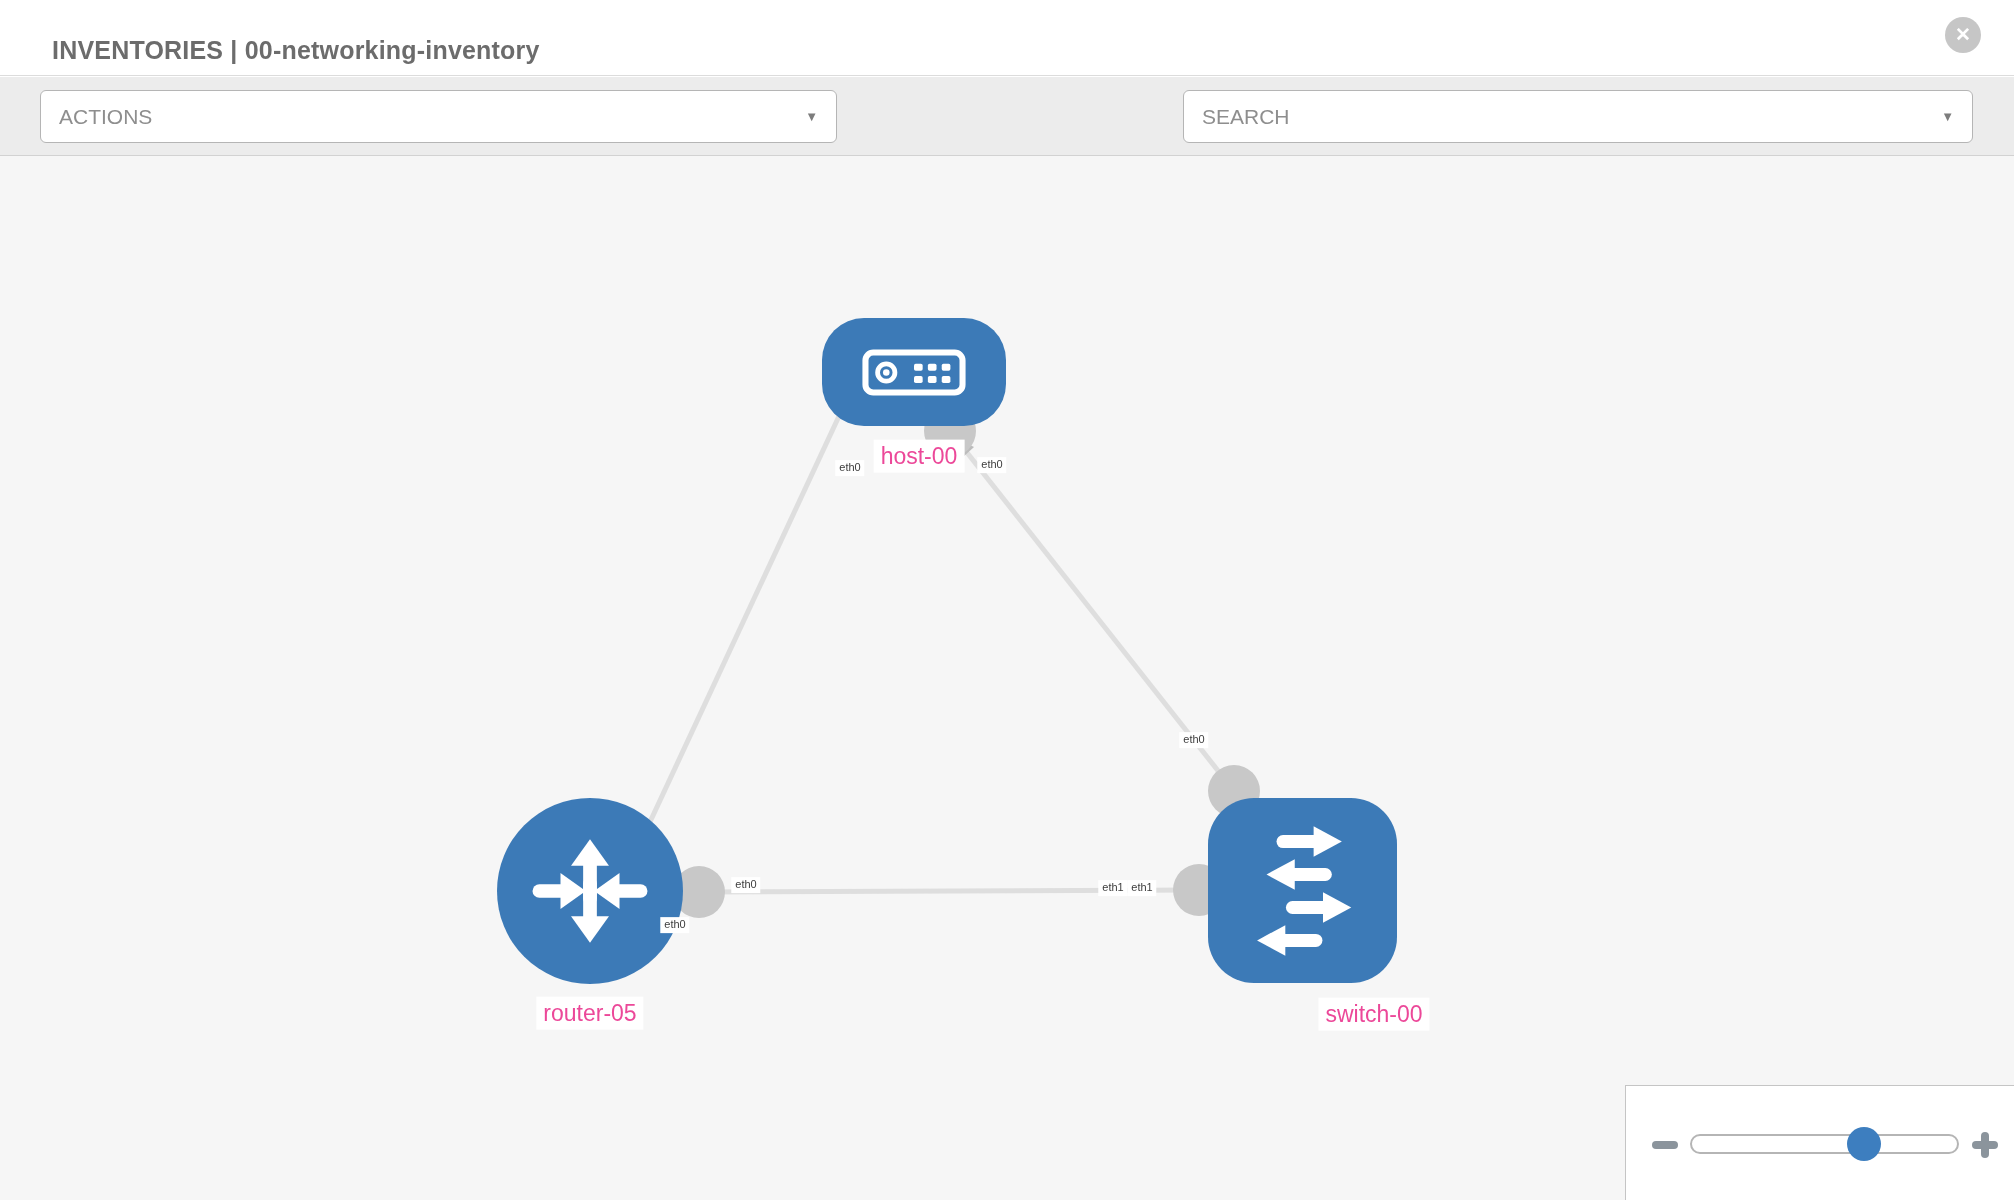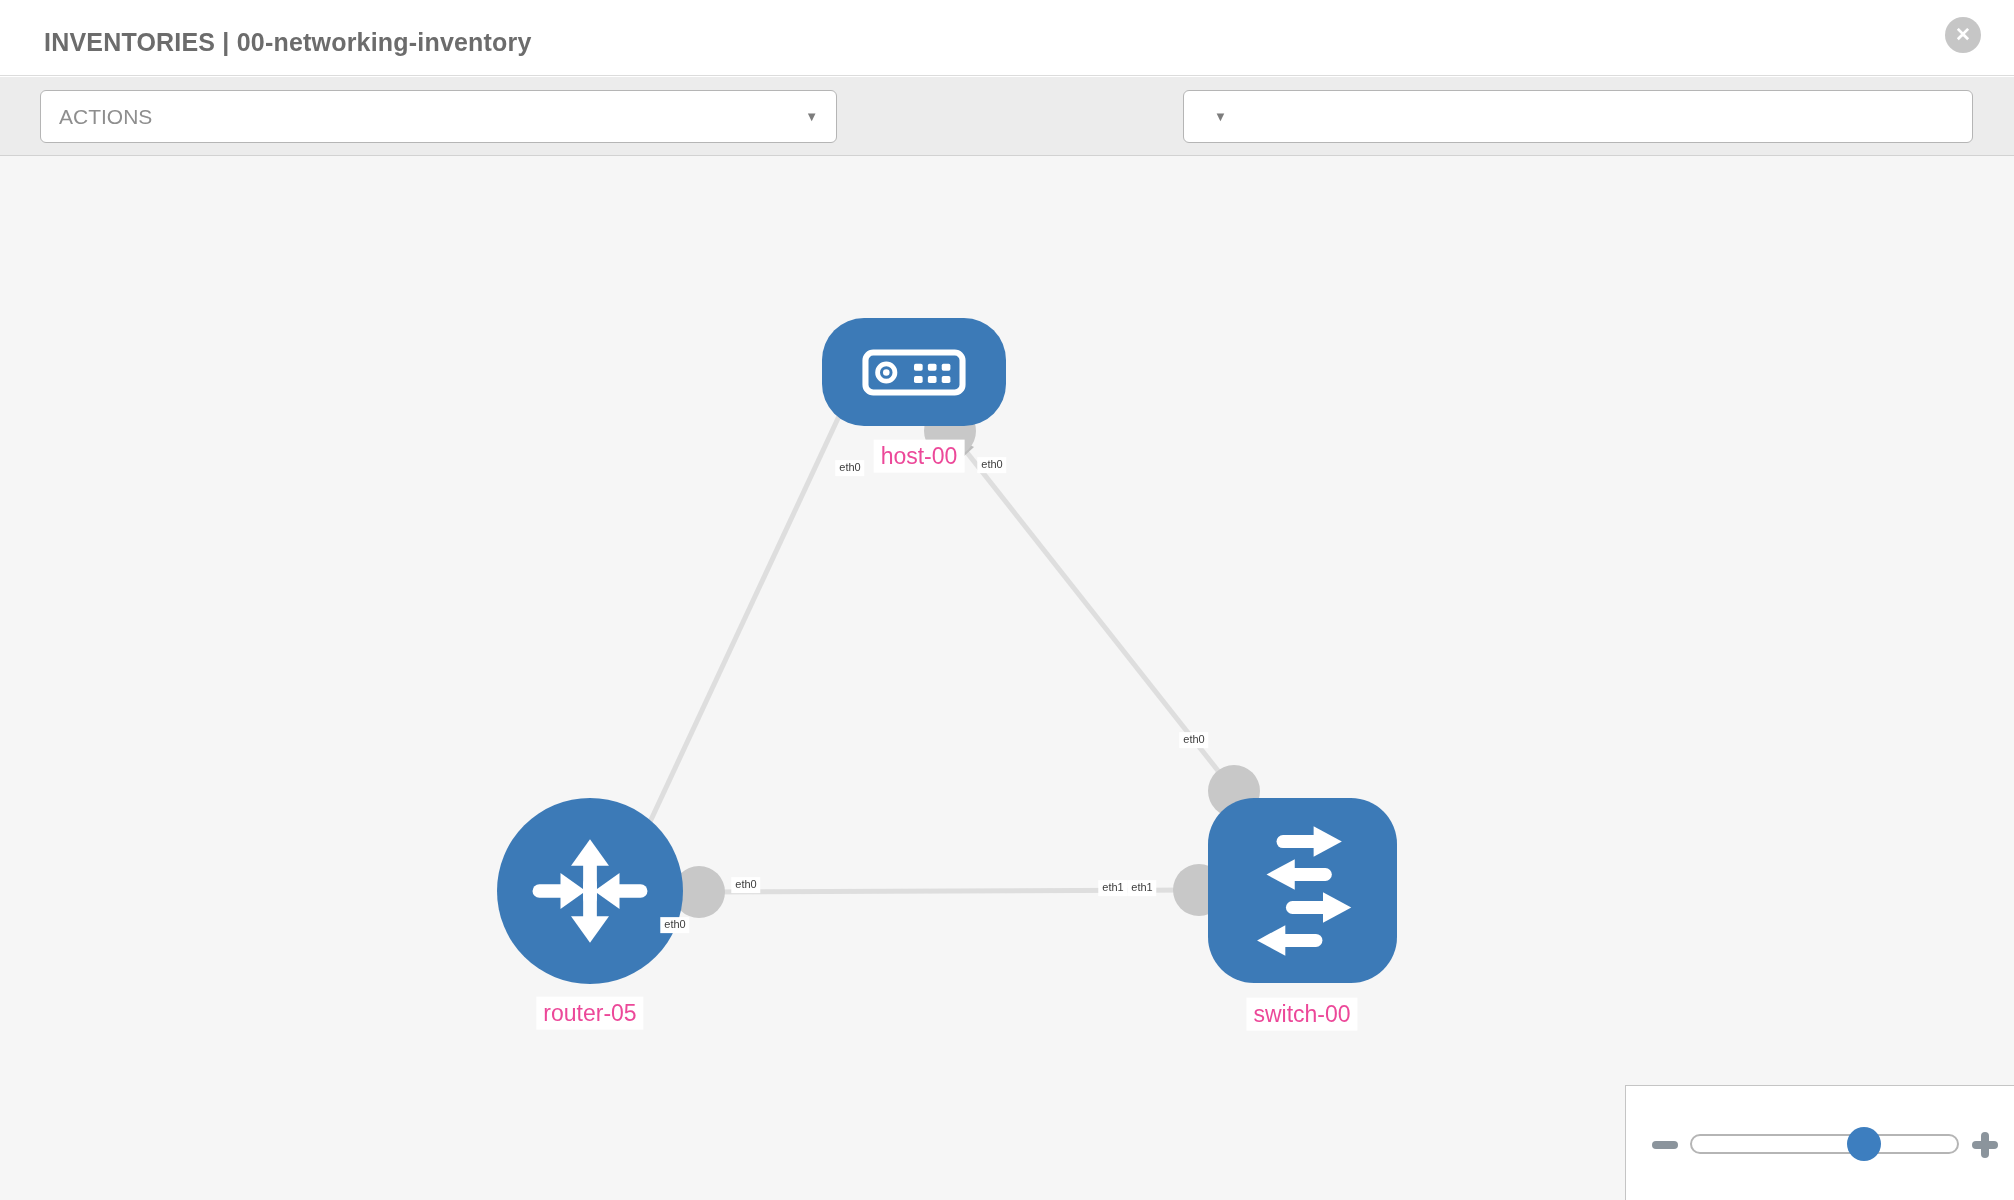--- a/index.html
+++ b/index.html
@@ -3,21 +3,21 @@
 <meta charset="utf-8">
 <style>
   html,body{margin:0;padding:0;background:#ffffff;}
   *{box-sizing:border-box;}
   .screen{
     position:relative;width:2014px;height:1200px;overflow:hidden;
     font-family:"Liberation Sans",sans-serif;background:#ffffff;
   }
   
   .hdr{position:absolute;left:0;top:0;width:100%;height:76px;background:#ffffff;border-bottom:1px solid #dcdcdc;}
-  .hdr h1{position:absolute;left:40px;top:50%;transform:translateY(-50%);margin:4px;font-size:25px;font-weight:700;color:#6c6c6c;letter-spacing:.2px;}
+  .hdr h1{position:absolute;left:40px;top:50%;transform:translateY(-50%);margin:12px;font-size:25px;font-weight:700;color:#6c6c6c;letter-spacing:.2px;}
   .close-btn{position:absolute;right:33px;top:17px;width:36px;height:36px;border:none;border-radius:50%;
     background:#c6c6c6;color:#ffffff;font-size:19px;font-weight:700;line-height:36px;text-align:center;padding:0;cursor:pointer;}
   
   .toolbar{position:absolute;left:0;top:77px;width:100%;height:79px;background:#ececec;border-bottom:1px solid #d2d2d2;}
   .select{position:absolute;top:13px;height:53px;background:#ffffff;border:1px solid #b5b5b5;border-radius:6px;
     display:flex;align-items:center;padding:0 18px;color:#8e8e8e;font-size:21px;cursor:pointer;}
   .select .lbl{flex:1;}
   .select .caret{color:#7d7d7d;font-size:13px;margin-left:12px;}
   .sel-actions{left:40px;width:797px;}
   .sel-search{left:1183px;width:790px;}
@@ -73,20 +73,21 @@
     <button class="tool-btn tb-key">
       <svg viewBox="0 0 40 40" width="42" height="40">
         <circle cx="10.5" cy="10.5" r="5.8" fill="none" stroke="#8b949c" stroke-width="4.6"></circle>
         <path d="M 15 15 L 31.5 31.5" fill="none" stroke="#8b949c" stroke-width="4.6" stroke-linecap="round"></path>
         <path d="M 25.5 25.5 L 21.5 29.5" fill="none" stroke="#8b949c" stroke-width="4.6" stroke-linecap="round"></path>
         <path d="M 31.5 31.5 L 27.5 35.5" fill="none" stroke="#8b949c" stroke-width="4.6" stroke-linecap="round"></path>
       </svg>
     </button>
 
     <div class="select sel-search">
+      <span class="lbl">SEARCH</span>
       <span class="caret">▼</span>
     </div>
   </div>
 
   <div class="canvas">
 
     <svg class="scene" width="2014" height="1044">
 
       <line x1="840" y1="258" x2="636" y2="696" stroke="#dedede" stroke-width="5"></line>
       <line x1="950" y1="275" x2="1234" y2="635" stroke="#dedede" stroke-width="5"></line>
@@ -139,21 +140,21 @@
           <path d="M46 76 L76 76"></path>
             <polygon points="96,76 72,63 72,89" stroke="none"></polygon>
           <path d="M66 104 L36 104"></path>
             <polygon points="16,104 40,91 40,117" stroke="none"></polygon>
         </g>
       </svg>
     </div>
 
     <div class="chip nodelbl" style="left:919px;top:300px;">host-00</div>
     <div class="chip nodelbl" style="left:590px;top:857px;">router-05</div>
-    <div class="chip nodelbl" style="left:1302px;top:858px;">switch-00</div>
+    <div class="chip nodelbl" style="left:1374px;top:858px;">switch-00</div>
 
     <div class="chip eth" style="left:850px;top:312px;">eth0</div>
     <div class="chip eth" style="left:675px;top:769px;">eth0</div>
     <div class="chip eth" style="left:992px;top:309px;">eth0</div>
     <div class="chip eth" style="left:1194px;top:584px;">eth0</div>
     <div class="chip eth" style="left:746px;top:729px;">eth0</div>
     <div class="chip eth" style="left:1113px;top:732px;">eth1</div>
     <div class="chip eth" style="left:1142px;top:732px;">eth1</div>
 
     <div class="zoom-panel">

